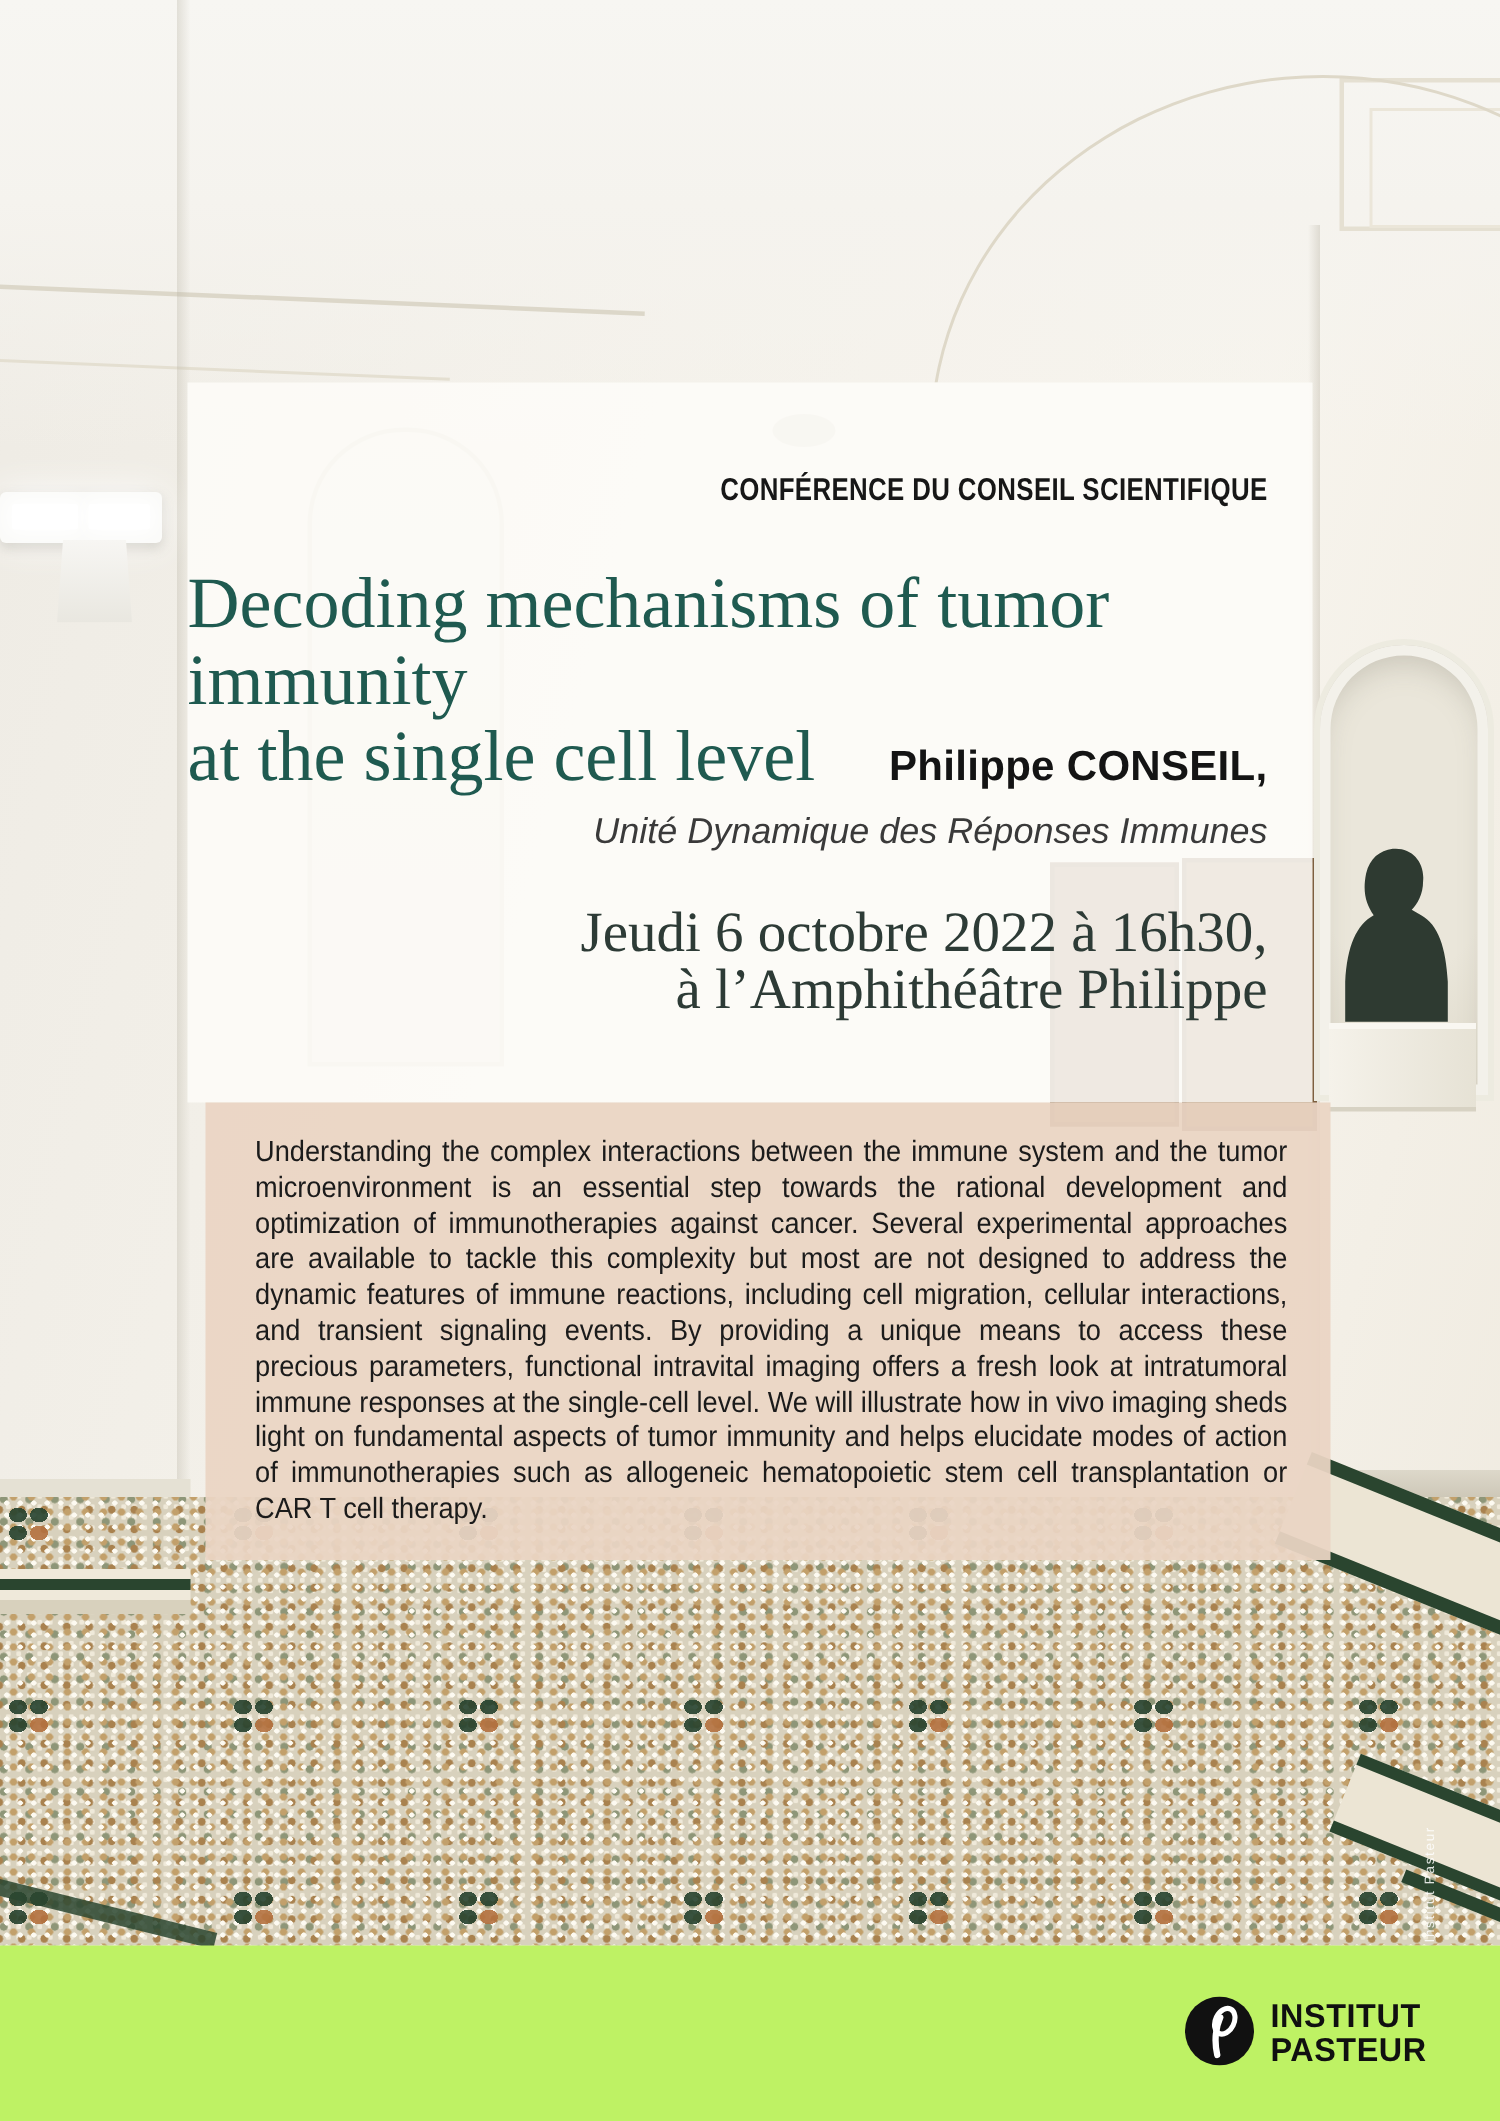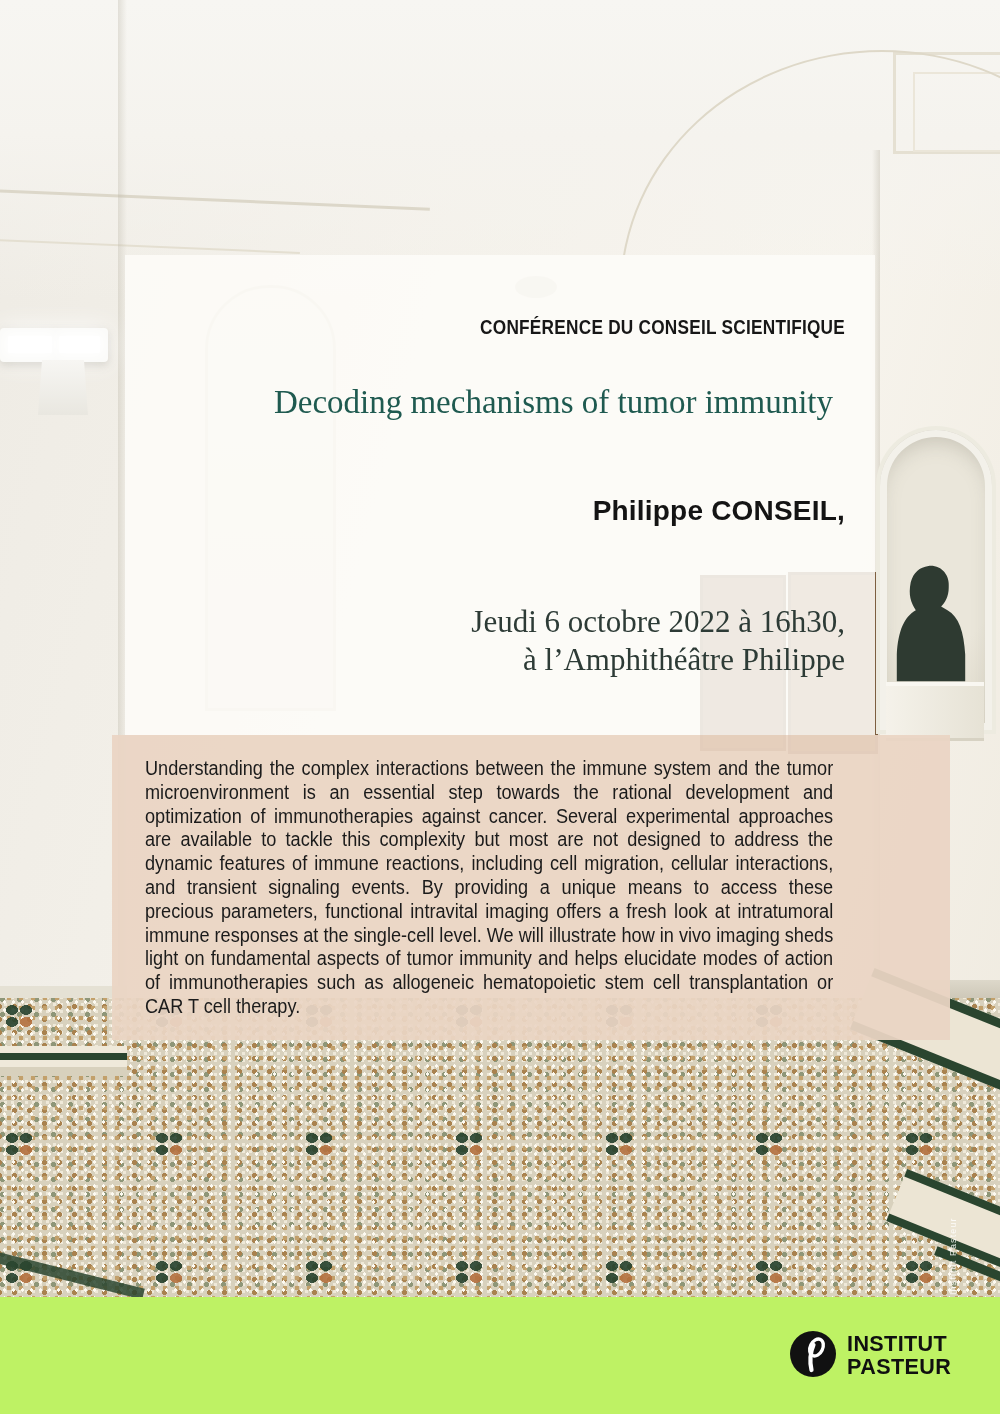--- a/index.html
+++ b/index.html
@@ -80,28 +80,28 @@
     border-top:8px solid #2a452f;border-bottom:8px solid #2a452f;transform:rotate(22deg);}
   .band-right-c{position:absolute;left:930px;top:1276px;width:160px;height:9px;background:#2a452f;transform:rotate(22deg);}
   .band-bl{position:absolute;left:-24px;top:1268px;width:170px;height:11px;background:#2a452f;transform:rotate(14deg);opacity:0.85;}
 
   
   .panel-white{position:absolute;left:125px;top:255px;width:750px;height:480px;
         background:rgba(253,252,248,0.87);}
   .kicker-row{position:absolute;right:30px;top:60px;text-align:left;}
   .kicker{display:inline-block;transform:scaleX(0.82);transform-origin:100% 50%;
         font-size:21px;font-weight:bold;letter-spacing:0.3px;color:#171717;}
-  .title-block{position:absolute;right:42px;top:122px;text-align:center;
-        font-family:"Liberation Serif",serif;font-size:33px;line-height:51px;color:#1f5a50;}
+  .title-block{position:absolute;right:30px;top:122px;text-align:left;
+        font-family:"Liberation Serif",serif;font-size:48px;line-height:51px;color:#1f5a50;}
   .speaker{position:absolute;right:30px;top:240px;font-size:28px;font-weight:bold;color:#141414;letter-spacing:0.2px;}
   .affiliation{position:absolute;right:30px;top:286px;font-size:24px;font-style:italic;color:#3a3a3a;}
   .date-block{position:absolute;right:30px;top:348px;text-align:right;
-        font-family:"Liberation Serif",serif;font-size:31px;line-height:38px;color:#2d3b36;}
+        font-family:"Liberation Serif",serif;font-size:38px;line-height:38px;color:#2d3b36;}
 
-  .panel-beige{position:absolute;left:112px;top:735px;width:838px;height:305px;
+  .panel-beige{position:absolute;left:137px;top:735px;width:750px;height:305px;
         background:rgba(234,213,195,0.94);}
   .abstract{margin:0;padding:0;position:absolute;left:33px;top:22px;width:740px;
         transform:scaleX(0.93);transform-origin:0 0;
         font-size:19.5px;line-height:23.8px;text-align:justify;color:#1b1b1b;}
 
   
   .credit{position:absolute;left:948px;top:1015px;height:280px;
         writing-mode:vertical-rl;transform:rotate(180deg);
         font-size:9px;letter-spacing:1.1px;color:rgba(255,255,255,0.85);}
 
@@ -157,22 +157,24 @@
     <div class="band-right-c"></div>
     <div class="band-bl"></div>
   </div>
 
   <div class="panel-white">
     <div class="kicker-row">
       <span class="kicker">CONFÉRENCE DU CONSEIL SCIENTIFIQUE</span>
     </div>
     <div class="title-block">
       <div>Decoding mechanisms of tumor immunity</div>
+      <div>at the single cell level</div>
     </div>
     <div class="speaker">Philippe CONSEIL,</div>
+    <div class="affiliation">Unité Dynamique des Réponses Immunes</div>
     <div class="date-block">
       <div>Jeudi 6 octobre 2022 à 16h30,</div>
       <div>à l’Amphithéâtre Philippe</div>
     </div>
   </div>
 
   <div class="panel-beige">
     <p class="abstract">Understanding the complex interactions between the immune system and the tumor microenvironment is an essential step towards the rational development and optimization of immunotherapies against cancer. Several experimental approaches are available to tackle this complexity but most are not designed to address the dynamic features of immune reactions, including cell migration, cellular interactions, and transient signaling events. By providing a unique means to access these precious parameters, functional intravital imaging offers a fresh look at intratumoral immune responses at the single-cell level. We will illustrate how in vivo imaging sheds light on fundamental aspects of tumor immunity and helps elucidate modes of action of immunotherapies such as allogeneic hematopoietic stem cell transplantation or CAR T cell therapy.</p>
   </div>
 

